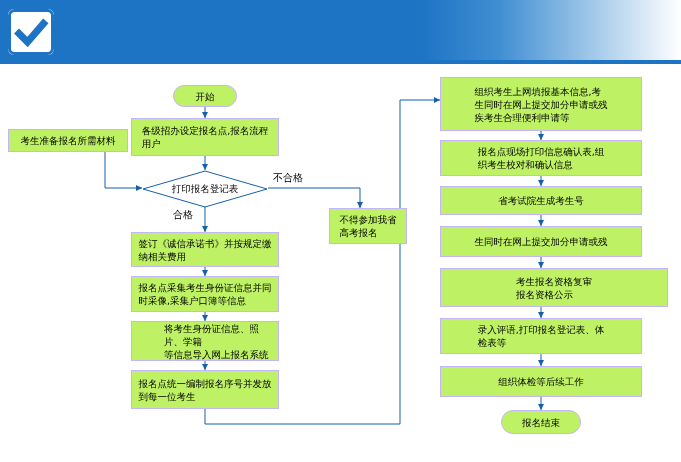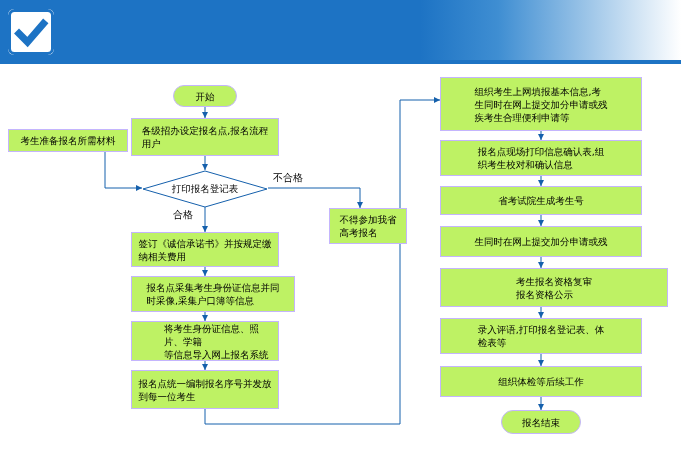--- a/index.html
+++ b/index.html
@@ -203,21 +203,21 @@
 
 <div class="edge-label" style="left:272px; top:172px;">不合格</div>
 <div class="edge-label" style="left:172px; top:209px;">合格</div>
 
 <div class="node" style="left:329px; top:208px; width:78px; height:36px;">不得参加我省
 高考报名</div>
 
 <div class="node" style="left:131px; top:232px; width:148px; height:35px;">签订《诚信承诺书》并按规定缴
 纳相关费用</div>
 
-<div class="node" style="left:131px; top:276px; width:164px; height:36px;">报名点采集考生身份证信息并同
+<div class="node" style="left:131px; top:276px; width:148px; height:36px;">报名点采集考生身份证信息并同
 时采像,采集户口簿等信息</div>
 
 <div class="node" style="left:131px; top:321px; width:148px; height:40px;padding-left:32px;">将考生身份证信息、照片、学籍
 等信息导入网上报名系统</div>
 
 <div class="node" style="left:131px; top:370px; width:148px; height:39px;">报名点统一编制报名序号并发放
 到每一位考生</div>
 
 <div class="node" style="left:440px; top:77px; width:202px; height:54px;">组织考生上网填报基本信息,考
 生同时在网上提交加分申请或残

